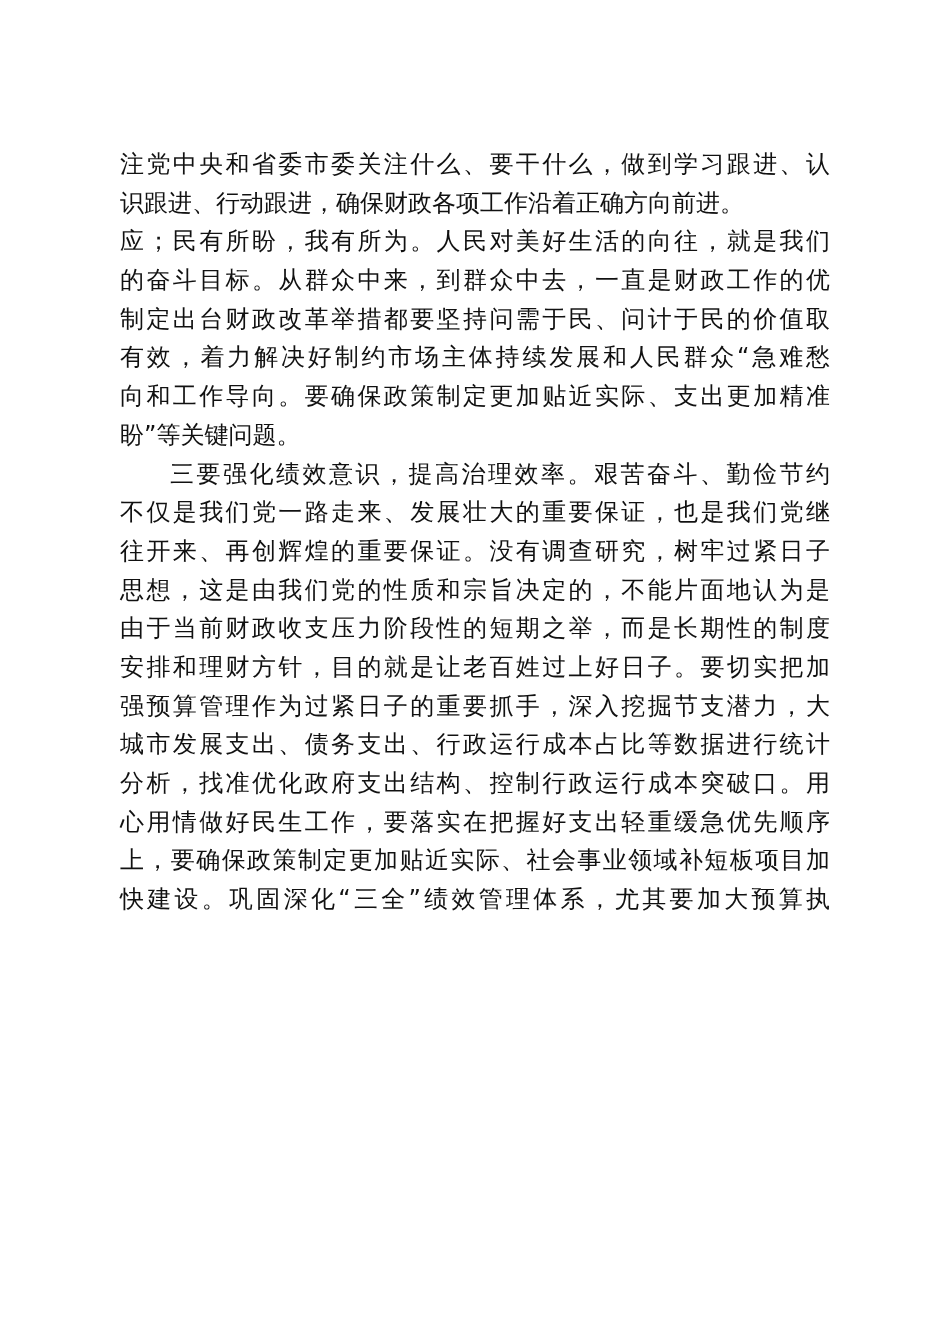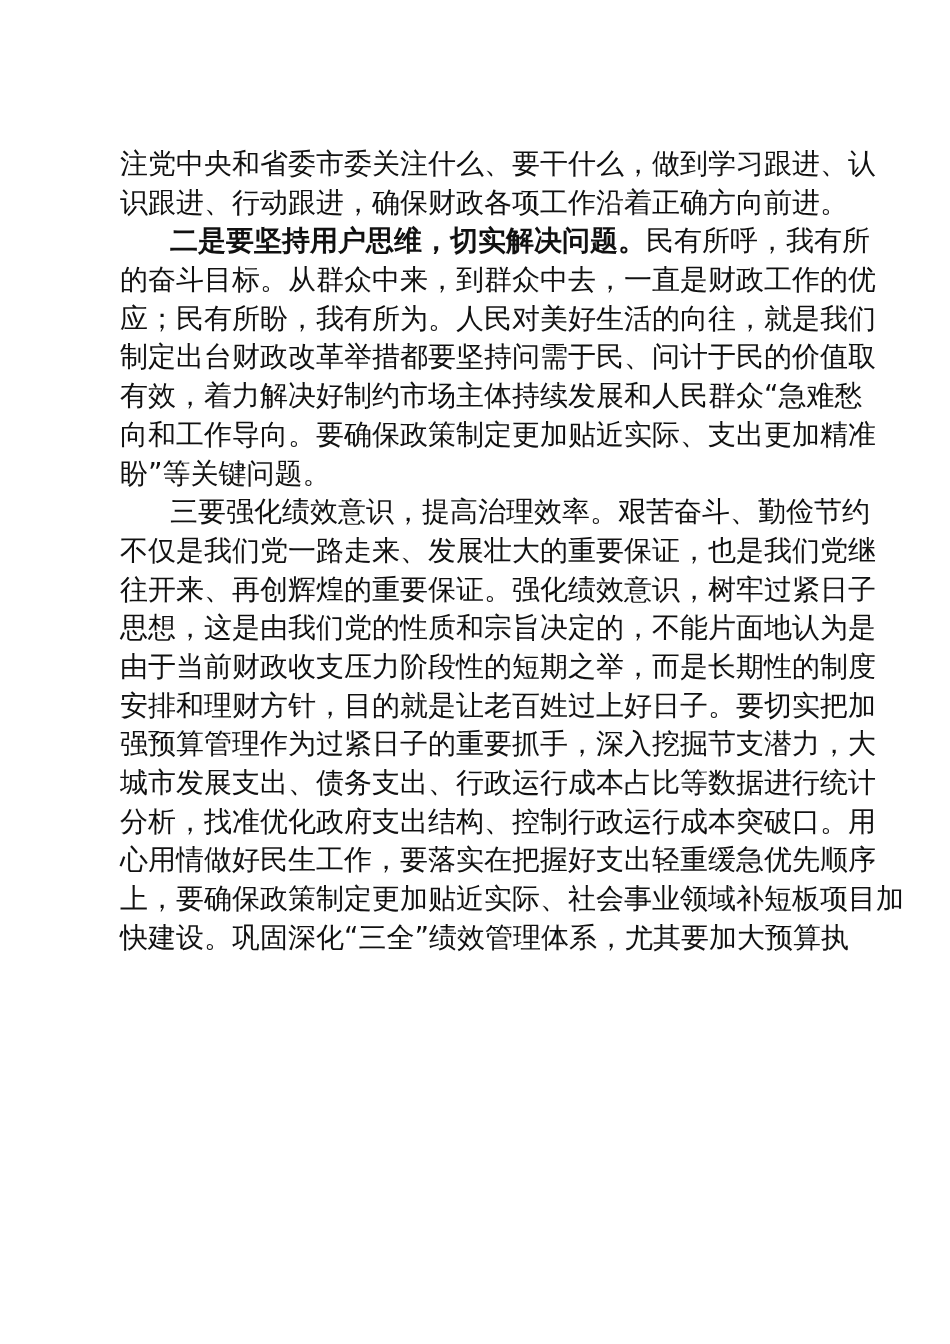--- a/index.html
+++ b/index.html
@@ -26,21 +26,21 @@
     .content {
       position: absolute;
       left: 120px;
       top: 145px;
       width: 710px;
     }
     .line {
       display: block;
       height: 38.7px;
       line-height: 38.7px;
-      font-size: 28px;
+      font-size: 24px;
       white-space: nowrap;
       text-align: justify;
       text-align-last: justify;
       overflow: visible;
     }
     .line.last {
       text-align-last: left;
     }
     .line.indent {
       padding-left: 50px;
@@ -54,33 +54,32 @@
 
 <div class="page">
   <div class="content">
 
     <div>
       <span class="line">注党中央和省委市委关注什么、要干什么，做到学习跟进、认</span>
       <span class="line last">识跟进、行动跟进，确保财政各项工作沿着正确方向前进。</span>
     </div>
 
     <div>
-      <span class="line indent"><span class="lead-bold">二是要坚持用户思维，切实解决问题。</span><span>民有所呼，我有所</span></span>
+      <span class="line">应；民有所盼，我有所为。人民对美好生活的向往，就是我们</span>
       <span class="line">的奋斗目标。从群众中来，到群众中去，一直是财政工作的优</span>
-      <span class="line">应；民有所盼，我有所为。人民对美好生活的向往，就是我们</span>
       <span class="line">制定出台财政改革举措都要坚持问需于民、问计于民的价值取</span>
       <span class="line">有效，着力解决好制约市场主体持续发展和人民群众“急难愁</span>
       <span class="line">向和工作导向。要确保政策制定更加贴近实际、支出更加精准</span>
       <span class="line last">盼”等关键问题。</span>
     </div>
 
     <div>
       <span class="line indent">三要强化绩效意识，提高治理效率。艰苦奋斗、勤俭节约</span>
       <span class="line">不仅是我们党一路走来、发展壮大的重要保证，也是我们党继</span>
-      <span class="line">往开来、再创辉煌的重要保证。强化绩效意识，树牢过紧日子</span>
+      <span class="line">往开来、再创辉煌的重要保证。没有调查研究，树牢过紧日子</span>
       <span class="line">思想，这是由我们党的性质和宗旨决定的，不能片面地认为是</span>
       <span class="line">由于当前财政收支压力阶段性的短期之举，而是长期性的制度</span>
       <span class="line">安排和理财方针，目的就是让老百姓过上好日子。要切实把加</span>
       <span class="line">强预算管理作为过紧日子的重要抓手，深入挖掘节支潜力，大</span>
       <span class="line">城市发展支出、债务支出、行政运行成本占比等数据进行统计</span>
       <span class="line">分析，找准优化政府支出结构、控制行政运行成本突破口。用</span>
       <span class="line">心用情做好民生工作，要落实在把握好支出轻重缓急优先顺序</span>
       <span class="line">上，要确保政策制定更加贴近实际、社会事业领域补短板项目加</span>
       <span class="line">快建设。巩固深化“三全”绩效管理体系，尤其要加大预算执</span>
     </div>

